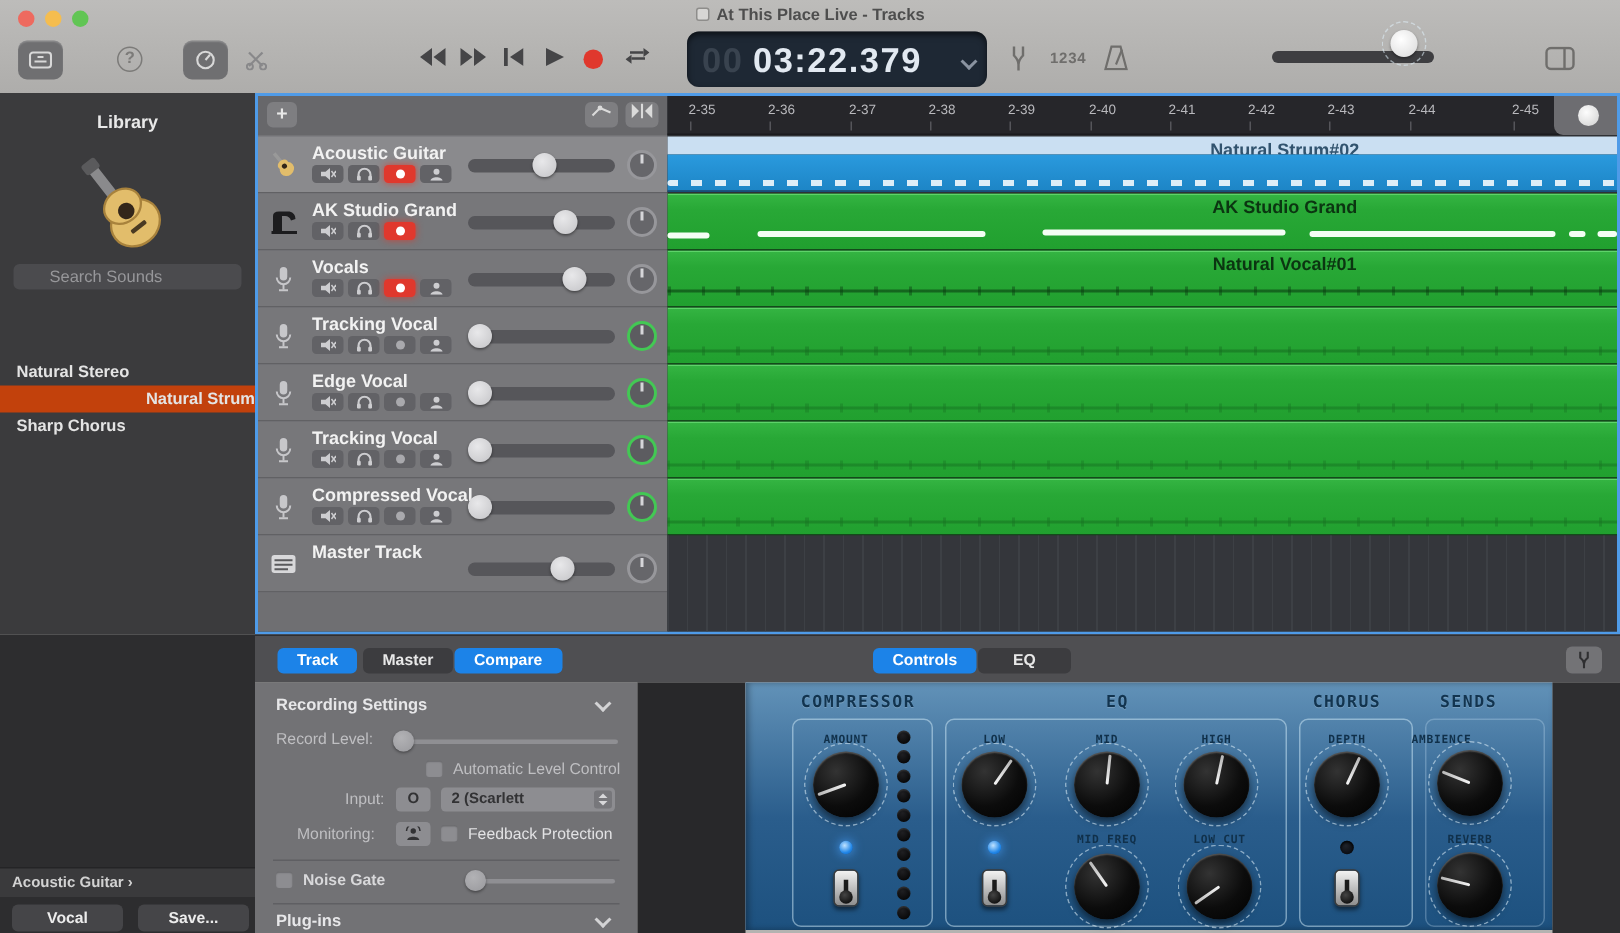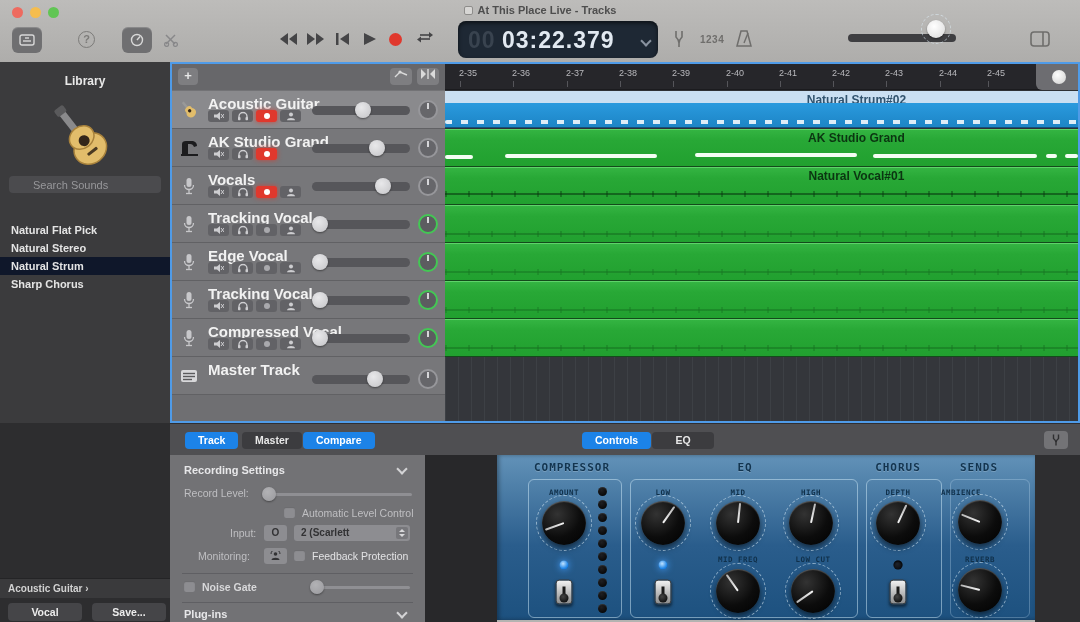--- a/index.html
+++ b/index.html
@@ -27,32 +27,32 @@
   #vol-slider .knob { position:absolute; left:88px; top:-5px; width:18px; height:18px; border-radius:50%; background:radial-gradient(circle at 40% 35%, #fff, #d9d9d9); box-shadow:0 1px 2px rgba(0,0,0,.4); }
 
   
   #sidebar { left:0; top:62px; width:170px; height:361px; background:#3b3b3d; }
   #lib-title { top:12px; width:100%; text-align:center; font-size:12px; font-weight:bold; color:#e9e9e9; }
   #guitar-img { left:46px; top:36px; }
   #search { left:9px; top:114px; width:152px; height:17px; background:#4b4b4e; border:none; border-radius:4px; color:#cfcfcf; font-size:11px; padding:0 6px 0 24px; outline:none; }
   #search::placeholder { color:#97979a; }
   #search-mag { left:15px; top:117px; }
   .lib-item { left:0; width:170px; height:18px; font-size:11px; font-weight:bold; color:#e4e4e4; line-height:18px; padding-left:11px; }
-  .lib-item.sel { background:#0f172a; }
+  .lib-item.sel { background:#c2410c;text-align:right; }
 
   
   #workspace { left:170px; top:62px; width:910px; height:361px; background:#34363b; border:2px solid #4f9be8; overflow:hidden; }
   #thead { left:0; top:0; width:273px; height:357px; background:#737376; }
   #thead-top { left:0; top:0; width:273px; height:26px; background:#67676a; border-bottom:1px solid #55555 8; }
   #add-track { left:6px; top:4px; width:20px; height:17px; background:#7e7e81; border-radius:4px; color:#e8e8e8; font-size:13px; font-weight:bold; text-align:center; line-height:16px; }
   .hdr-ico { top:4px; width:22px; height:17px; background:#7e7e81; border-radius:4px; color:#dadada; font-size:9px; text-align:center; line-height:17px; }
   .trow { left:0; width:273px; height:38px; border-bottom:1px solid #616164; background:#77777a; }
   .trow.sel { background:#8a8a8d; }
   .trow .tico { position:absolute; left:7px; top:9px; width:20px; height:20px; }
-  .trow .tname { position:absolute; left:36px; top:4px; font-size:15px; font-weight:bold; color:#f2f2f2; }
+  .trow .tname { position:absolute; left:36px; top:4px; font-size:12px; font-weight:bold; color:#f2f2f2; }
   .trow .btns { position:absolute; left:36px; top:19px; display:flex; gap:3px; }
   .tb { width:21px; height:12px; border-radius:3px; background:#626266; position:relative; }
   .tb svg { position:absolute; left:50%; top:50%; transform:translate(-50%,-50%); }
   .tb.rec::after { content:""; position:absolute; left:50%; top:50%; width:6px; height:6px; margin:-3px; border-radius:50%; background:#a9a9ad; }
   .tb.rec.on { background:#e0382d; box-shadow:0 0 5px rgba(224,56,45,.8); }
   .tb.rec.on::after { background:#fff; }
   .vslider { position:absolute; left:140px; top:15px; width:98px; height:9px; background:#56565a; border-radius:5px; }
   .vslider .vk { position:absolute; top:-4px; width:16px; height:16px; border-radius:50%; background:radial-gradient(circle at 40% 35%, #e8e8ea, #c4c4c7); box-shadow:0 1px 2px rgba(0,0,0,.45); }
   .pan { position:absolute; left:246px; top:9px; width:20px; height:20px; border-radius:50%; background:#66666a; border:2px solid #97979b; }
   .pan::after { content:""; position:absolute; left:50%; top:1px; width:2px; height:6px; margin-left:-1px; background:#d6d6d9; }
@@ -228,21 +228,20 @@
         <ellipse cx="40" cy="38" rx="13" ry="11" fill="#e2bd6b" stroke="#a8823c" stroke-width="1.5"></ellipse>
         <circle cx="40" cy="42" r="5.5" fill="#33261a"></circle>
         <rect x="34" y="54" width="12" height="3" rx="1" fill="#4a3a22"></rect>
       </g>
     </svg>
     <svg id="search-mag" class="abs" width="11" height="11" viewBox="0 0 11 11">
         <circle cx="4.5" cy="4.5" r="3.4" fill="none" stroke="#97979a" stroke-width="1.4"></circle>
         <line x1="7" y1="7" x2="10" y2="10" stroke="#97979a" stroke-width="1.4"></line>
       </svg>
     <input id="search" class="abs" placeholder="Search Sounds" style="">
-    <div class="abs lib-item" style="top:159px;"><span>Natural Flat Pick</span></div>
     <div class="abs lib-item" style="top:177px;"><span>Natural Stereo</span></div>
     <div class="abs lib-item sel" style="top:195px;"><span>Natural Strum</span></div>
     <div class="abs lib-item" style="top:213px;"><span>Sharp Chorus</span></div>
   </div>
 
   <div id="workspace" class="abs">
 
     <div id="thead" class="abs">
       <div id="thead-top" class="abs">
         <div id="add-track" class="abs"><span>+</span></div>
@@ -535,21 +534,21 @@
         <span class="rtick" style="left:14px;">2-35</span>
         <span class="rtick" style="left:67px;">2-36</span>
         <span class="rtick" style="left:121px;">2-37</span>
         <span class="rtick" style="left:174px;">2-38</span>
         <span class="rtick" style="left:227px;">2-39</span>
         <span class="rtick" style="left:281px;">2-40</span>
         <span class="rtick" style="left:334px;">2-41</span>
         <span class="rtick" style="left:387px;">2-42</span>
         <span class="rtick" style="left:440px;">2-43</span>
         <span class="rtick" style="left:494px;">2-44</span>
-        <span class="rtick" style="left:542px;">2-45</span>
+        <span class="rtick" style="left:563px;">2-45</span>
         <span class="rtick" style="left:600px;">2-46</span>
         <div id="zoomtab" class="abs">
             <div class="zk"></div>
           </div>
       </div>
 
       <div class="abs rrow reg-blue" style="top:27px;">
         <div class="strip">
             <span class="rlabel">Natural Strum#02</span>
           </div>

